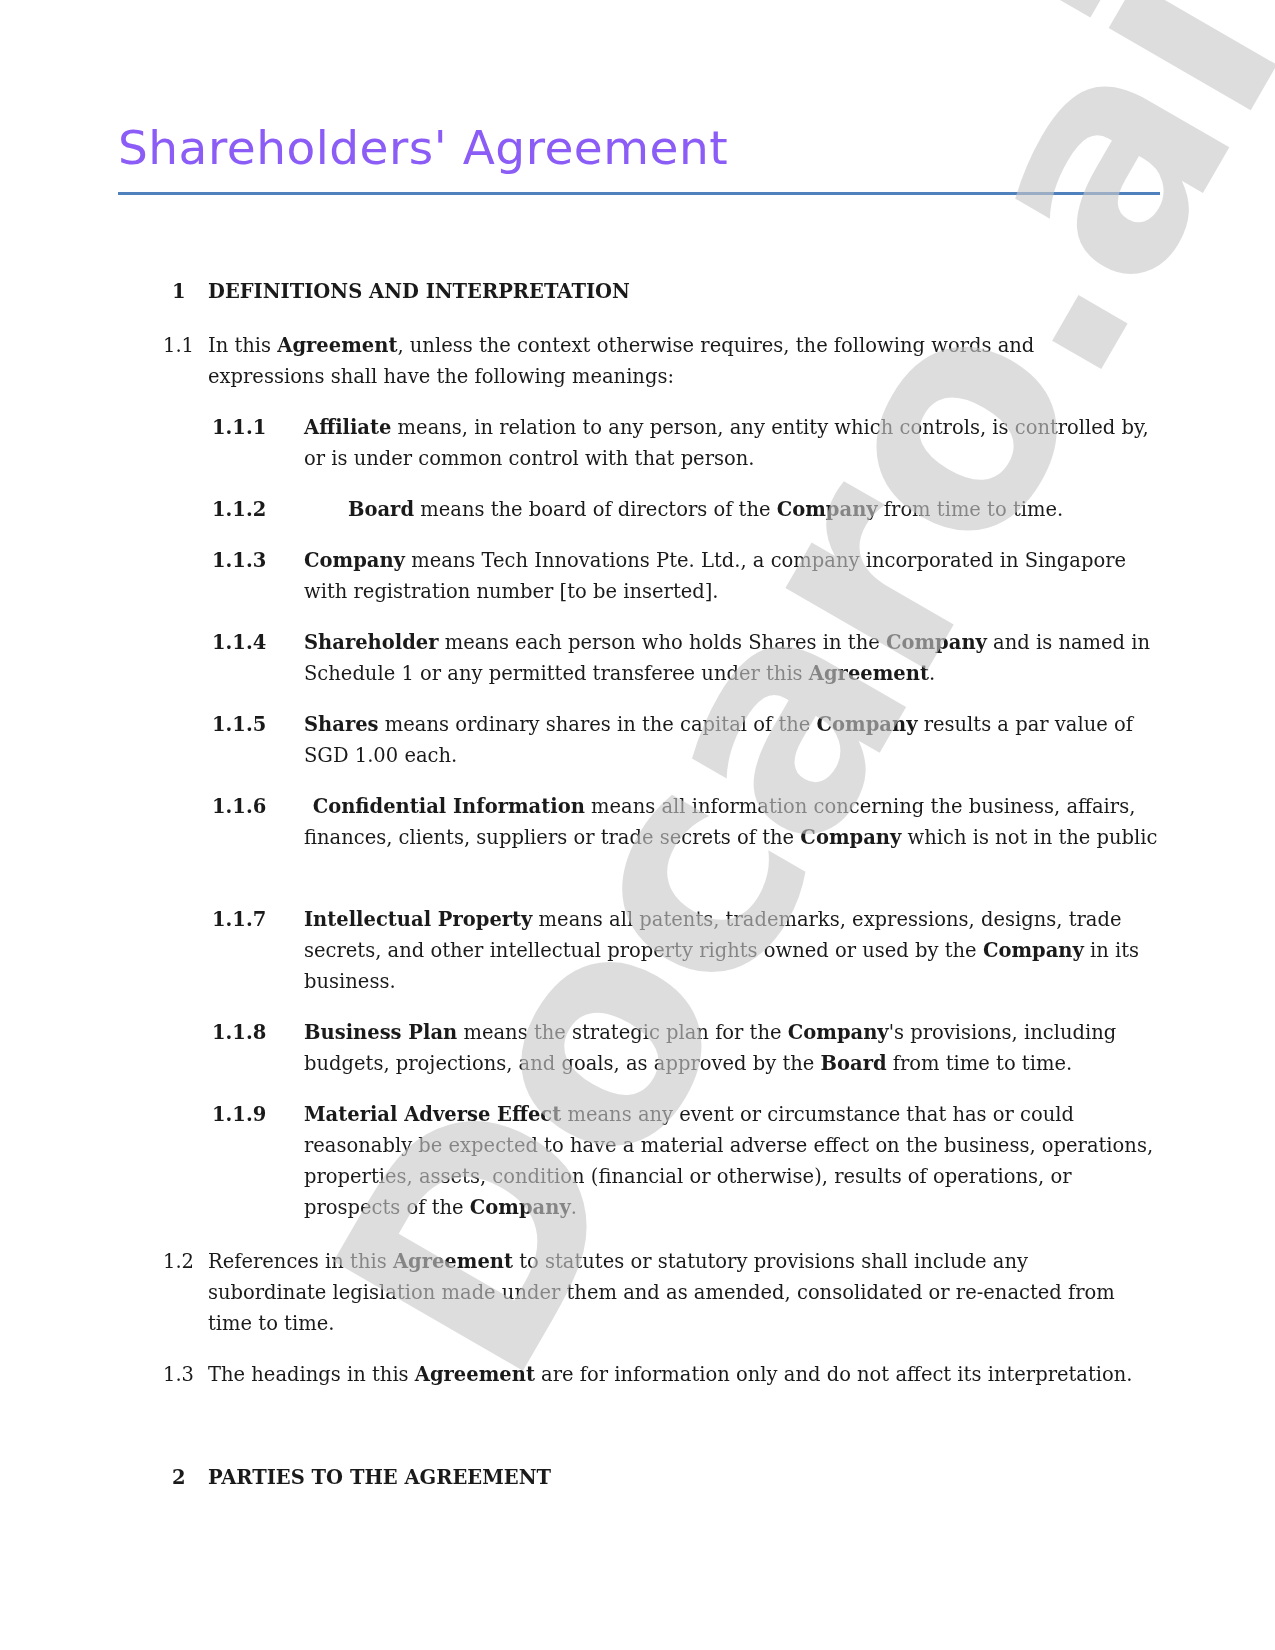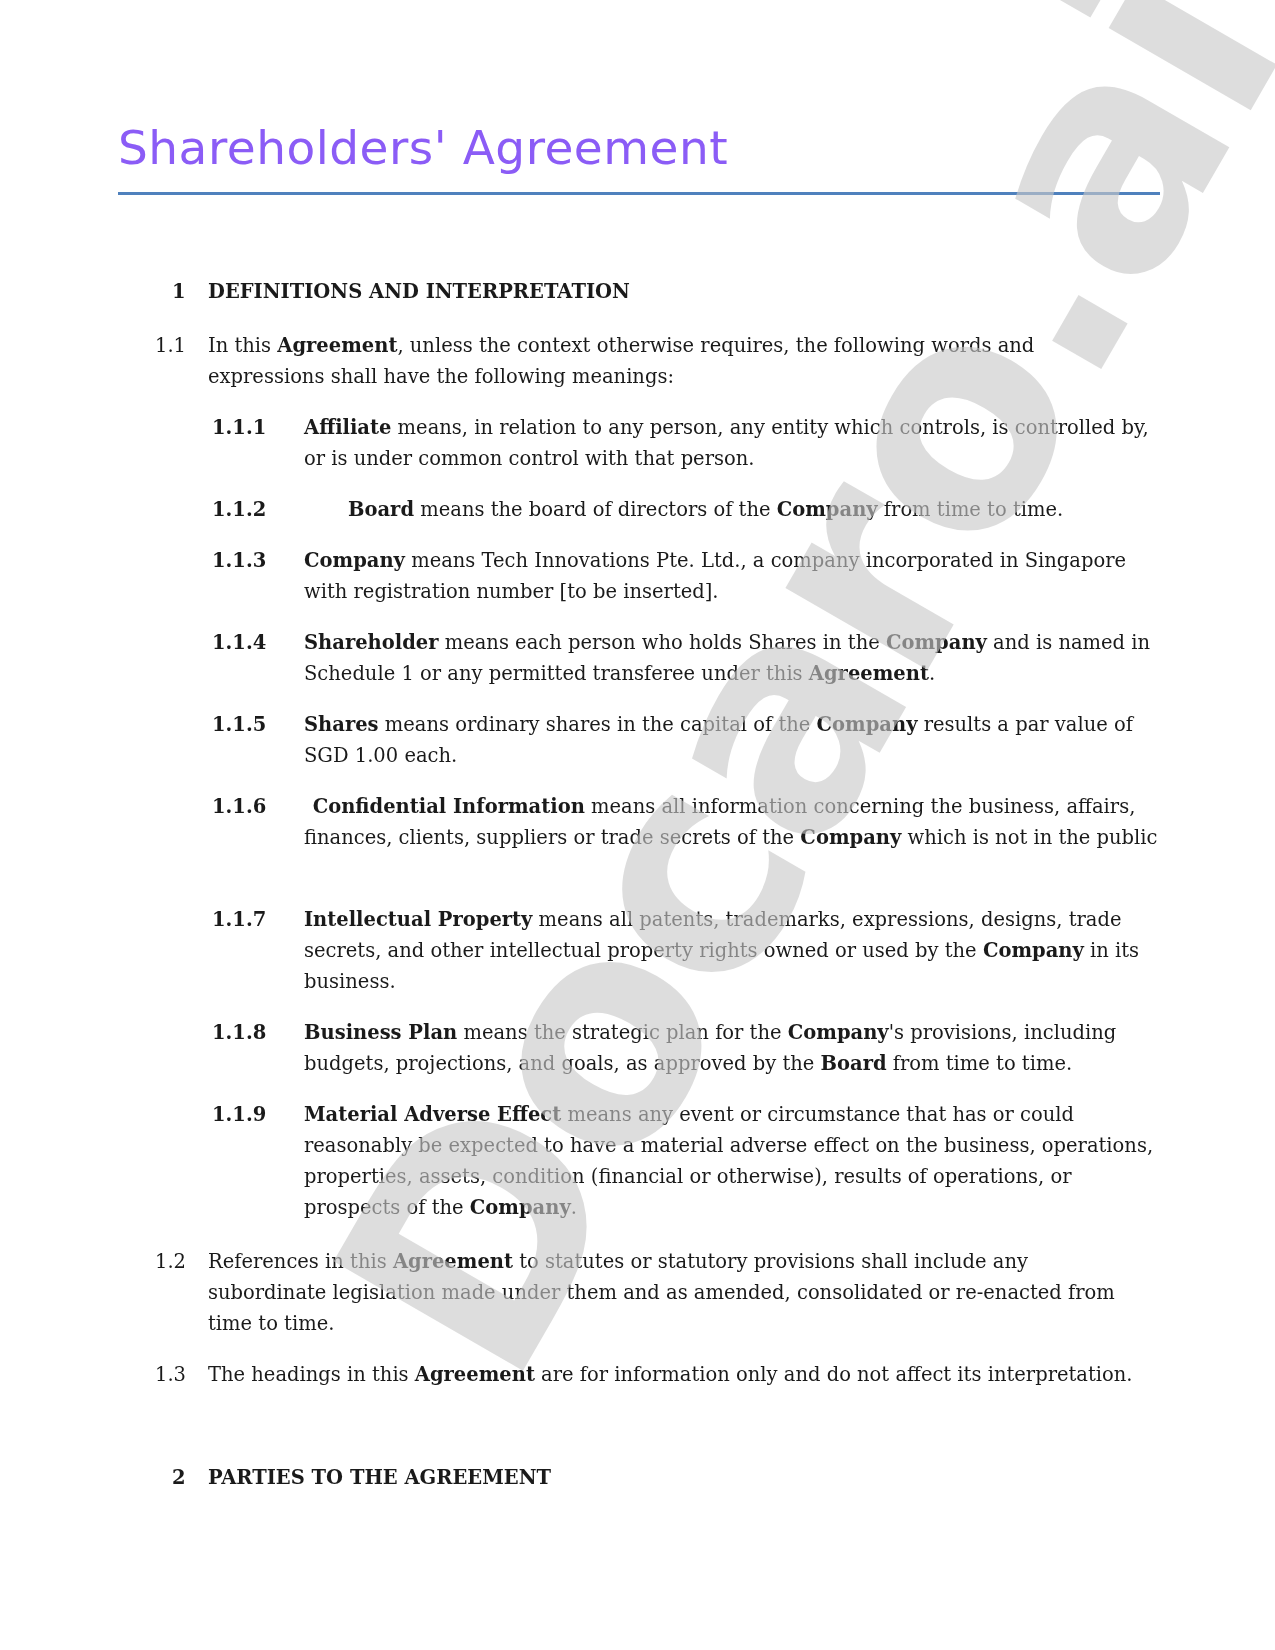--- a/index.html
+++ b/index.html
@@ -9,21 +9,21 @@
   .title { position: absolute; left: 118px; width: 1042px; top: 118px; 
            font-family: "DejaVu Sans", sans-serif; font-size: 47px; color: #8b5cf6;
            letter-spacing: 0.5px; line-height: 60px; }
   .title-rule { position: absolute; left: 118px; width: 1042px; top: 192px; height: 3px;
                 background: #4f81bd; }
   .content { position: absolute; left: 0; top: 0; width: 1275px; }
   .h1 { position: absolute; font-weight: bold; font-size: 19.5px; line-height: 30px; }
   .h1 .num { position: absolute; left: 172px; }
   .h1 .txt { position: absolute; left: 208px; white-space: nowrap; }
   .para { position: absolute; font-size: 19.5px; line-height: 31px; }
-  .para .num { position: absolute; left: 155px; }
+  .para .num { position: absolute; left: 163px; }
   .para .txt { position: absolute; left: 208px; width: 920px; }
   .sub .num { position: absolute; left: 212px; font-weight: bold; }
   .sub .txt { position: absolute; left: 304px; width: 840px; }
   b { font-weight: bold; }
   .watermark { position: absolute; left: 0; top: 0; width: 1275px; height: 1650px;
                pointer-events: none; z-index: 5; }
   .watermark span { position: absolute; left: 170px; top: 760px; width: 1000px; text-align: center;
                     font-family: "DejaVu Sans", sans-serif; font-weight: bold; font-size: 300px;
                     color: rgba(200,200,200,0.62); transform: rotate(-60deg); transform-origin: 50% 50%;
                     line-height: 300px; white-space: nowrap; letter-spacing: -6px; }

